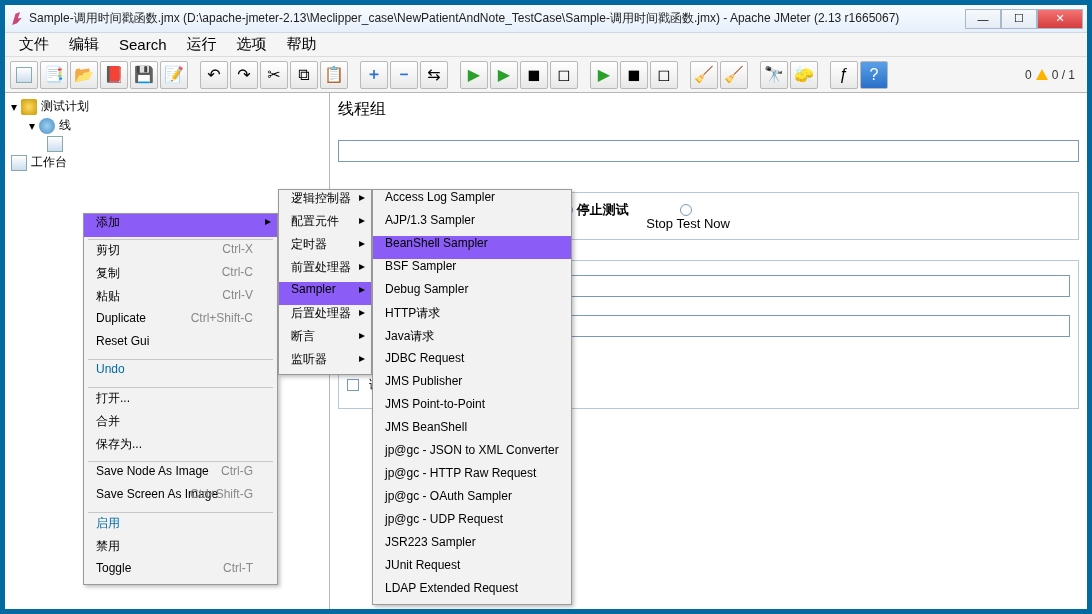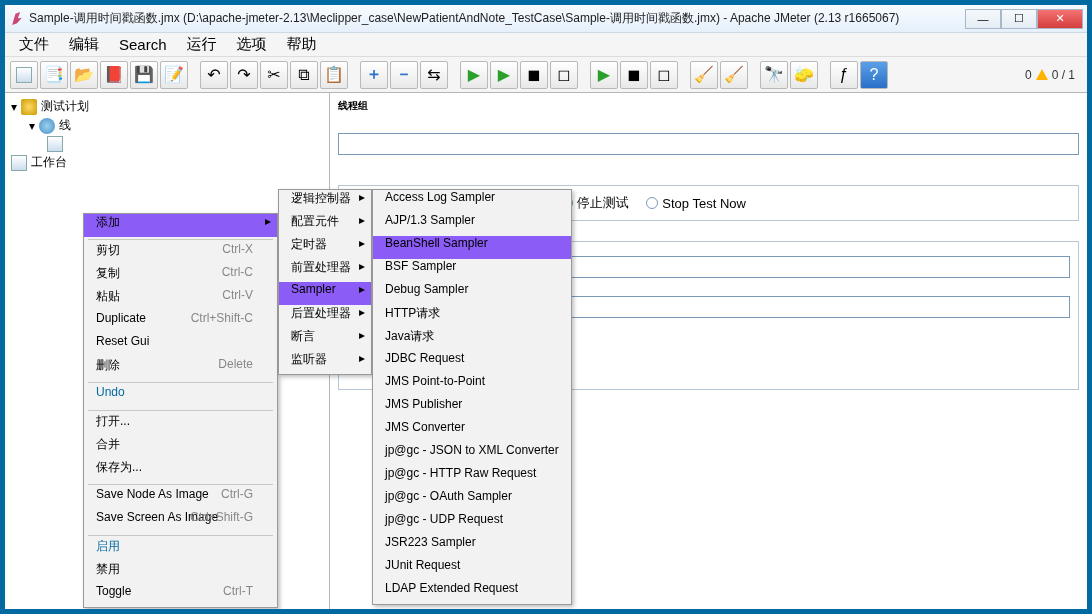--- a/index.html
+++ b/index.html
@@ -23,21 +23,21 @@
 .counter { margin-left: auto; font-size: 12px; display: flex; align-items: center; gap: 4px; color: #333; padding-right: 8px; }
 .warn-tri { width: 0; height: 0; border-left: 6px solid transparent; border-right: 6px solid transparent; border-bottom: 11px solid #ffb300; }
 
 .body { flex: 1; display: flex; overflow: hidden; position: relative; }
 
 .tree { width: 325px; border-right: 1px solid #b6b6b6; font-size: 12px; padding: 4px; background: #fff; position: relative; }
 .tree-node { display: flex; align-items: center; gap: 4px; padding: 1px 2px; }
 .tree-icon { width: 16px; height: 16px; display: inline-block; }
 
 .main { flex: 1; padding: 6px 8px; font-size: 13px; position: relative; }
-.main h3 { font-size: 10px; font-weight: bold; margin-bottom: 8px; }
+.main h3 { font-size: 16px; font-weight: normal; margin-bottom: 8px; }
 .field-row { display: flex; align-items: center; margin: 6px 0; gap: 6px; }
 .field-row .txtin { flex: 1; height: 22px; border: 1px solid #7a99b8; }
 .groupbox { border: 1px solid #b6c8d8; margin-top: 10px; padding: 8px; position: relative; }
 .radio { width: 12px; height: 12px; border-radius: 50%; border: 1px solid #7a99b8; display: inline-block; margin-right: 4px; vertical-align: middle; }
 .chk { width: 12px; height: 12px; border: 1px solid #7a99b8; display: inline-block; margin-right: 4px; vertical-align: middle; }
 
 
 .ctx { position: absolute; background: #f2f2f2; border: 1px solid #9a9a9a; font-size: 12px; box-shadow: 2px 2px 4px rgba(0,0,0,0.25); z-index: 10; }
 .ctx .row { display: flex; align-items: flex-start; height: 23px; padding: 0 24px 0 12px; position: relative; white-space: nowrap; }
 .ctx .row.hl { background: #8b5cf6; }
@@ -154,25 +154,25 @@
       </div>
       <div class="groupbox" style="margin-top:30px;">
         <span style="display:inline-flex;align-items:center;margin-right:14px;">
             <span class="radio"></span>
             <span>ext Thread Loop</span>
           </span>
         <span style="display:inline-flex;align-items:center;margin-right:14px;">
             <span class="radio"></span>
             <span>停止线程</span>
           </span>
-        <span style="display:inline-flex;align-items:center;margin-right:14px;">
+        <span style="display:inline-flex;align-items:center;margin-right:14px;font-weight:bold;">
             <span class="radio"></span>
             <span>停止测试</span>
           </span>
-        <span style="display:inline-flex;align-items:center;">
+        <span style="display:inline-flex;align-items:center;flex-direction:column;">
             <span class="radio"></span>
             <span>Stop Test Now</span>
           </span>
       </div>
       <div class="groupbox" style="margin-top:20px;">
         <div class="field-row">
             <div class="txtin"></div>
           </div>
         <div class="field-row" style="margin-top:18px;">
             <span>循环次数</span>
@@ -207,24 +207,20 @@
           <span>粘贴</span>
           <span class="shortcut">Ctrl-V</span>
         </div>
         <div class="row">
           <span>Duplicate</span>
           <span class="shortcut">Ctrl+Shift-C</span>
         </div>
         <div class="row">
           <span>Reset Gui</span>
         </div>
-        <div class="row">
-          <span>删除</span>
-          <span class="shortcut">Delete</span>
-        </div>
         <div class="row sep"></div>
         <div class="row disabled">
           <span>Undo</span>
         </div>
         <div class="row sep"></div>
         <div class="row">
           <span>打开...</span>
         </div>
         <div class="row">
           <span>合并</span>
@@ -306,27 +302,27 @@
         <div class="row">
           <span>HTTP请求</span>
         </div>
         <div class="row">
           <span>Java请求</span>
         </div>
         <div class="row">
           <span>JDBC Request</span>
         </div>
         <div class="row">
+          <span>JMS Publisher</span>
+        </div>
+        <div class="row">
           <span>JMS Point-to-Point</span>
         </div>
         <div class="row">
-          <span>JMS Publisher</span>
-        </div>
-        <div class="row">
-          <span>JMS Converter</span>
+          <span>JMS BeanShell</span>
         </div>
         <div class="row">
           <span>jp@gc - JSON to XML Converter</span>
         </div>
         <div class="row">
           <span>jp@gc - HTTP Raw Request</span>
         </div>
         <div class="row">
           <span>jp@gc - OAuth Sampler</span>
         </div>

